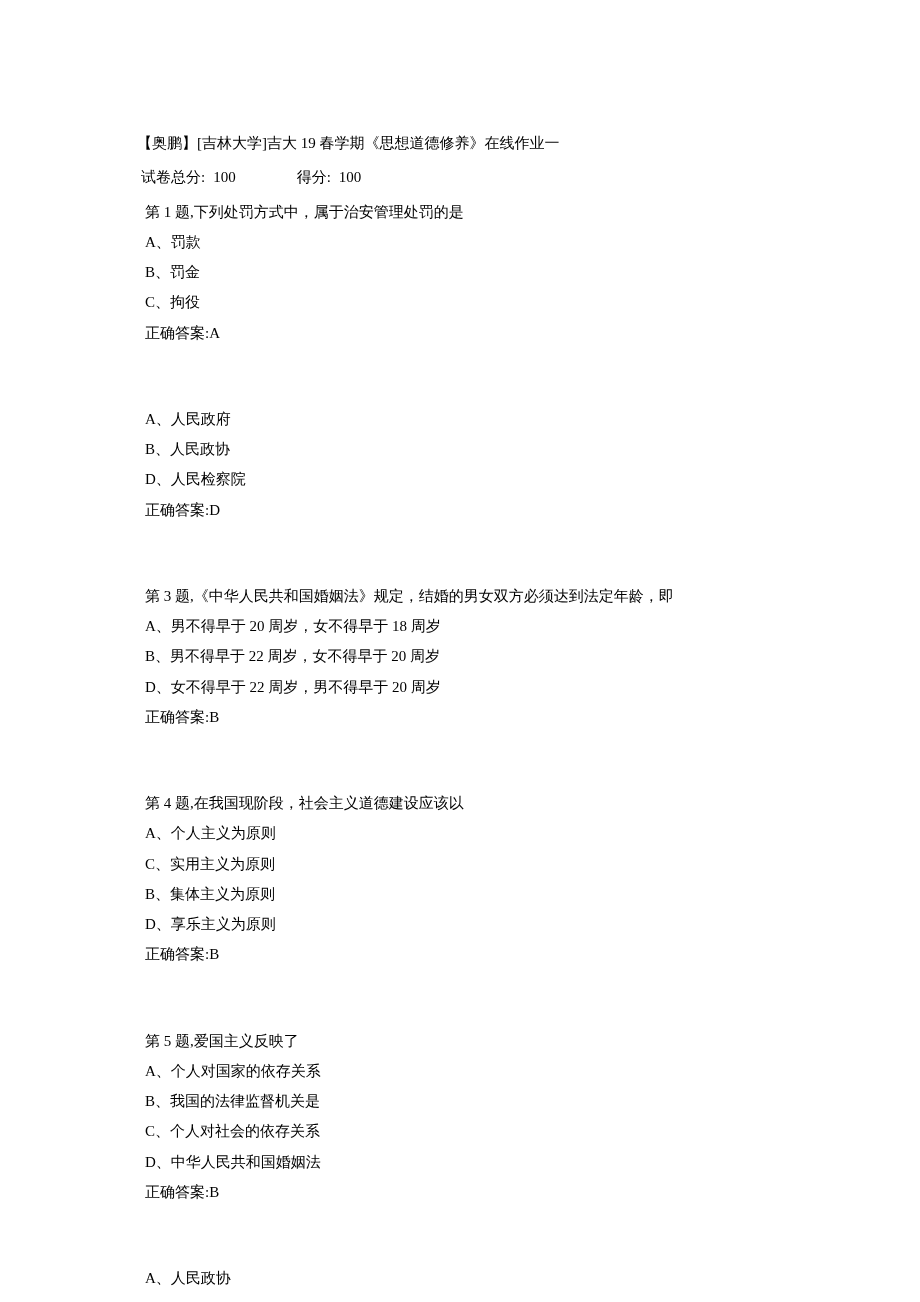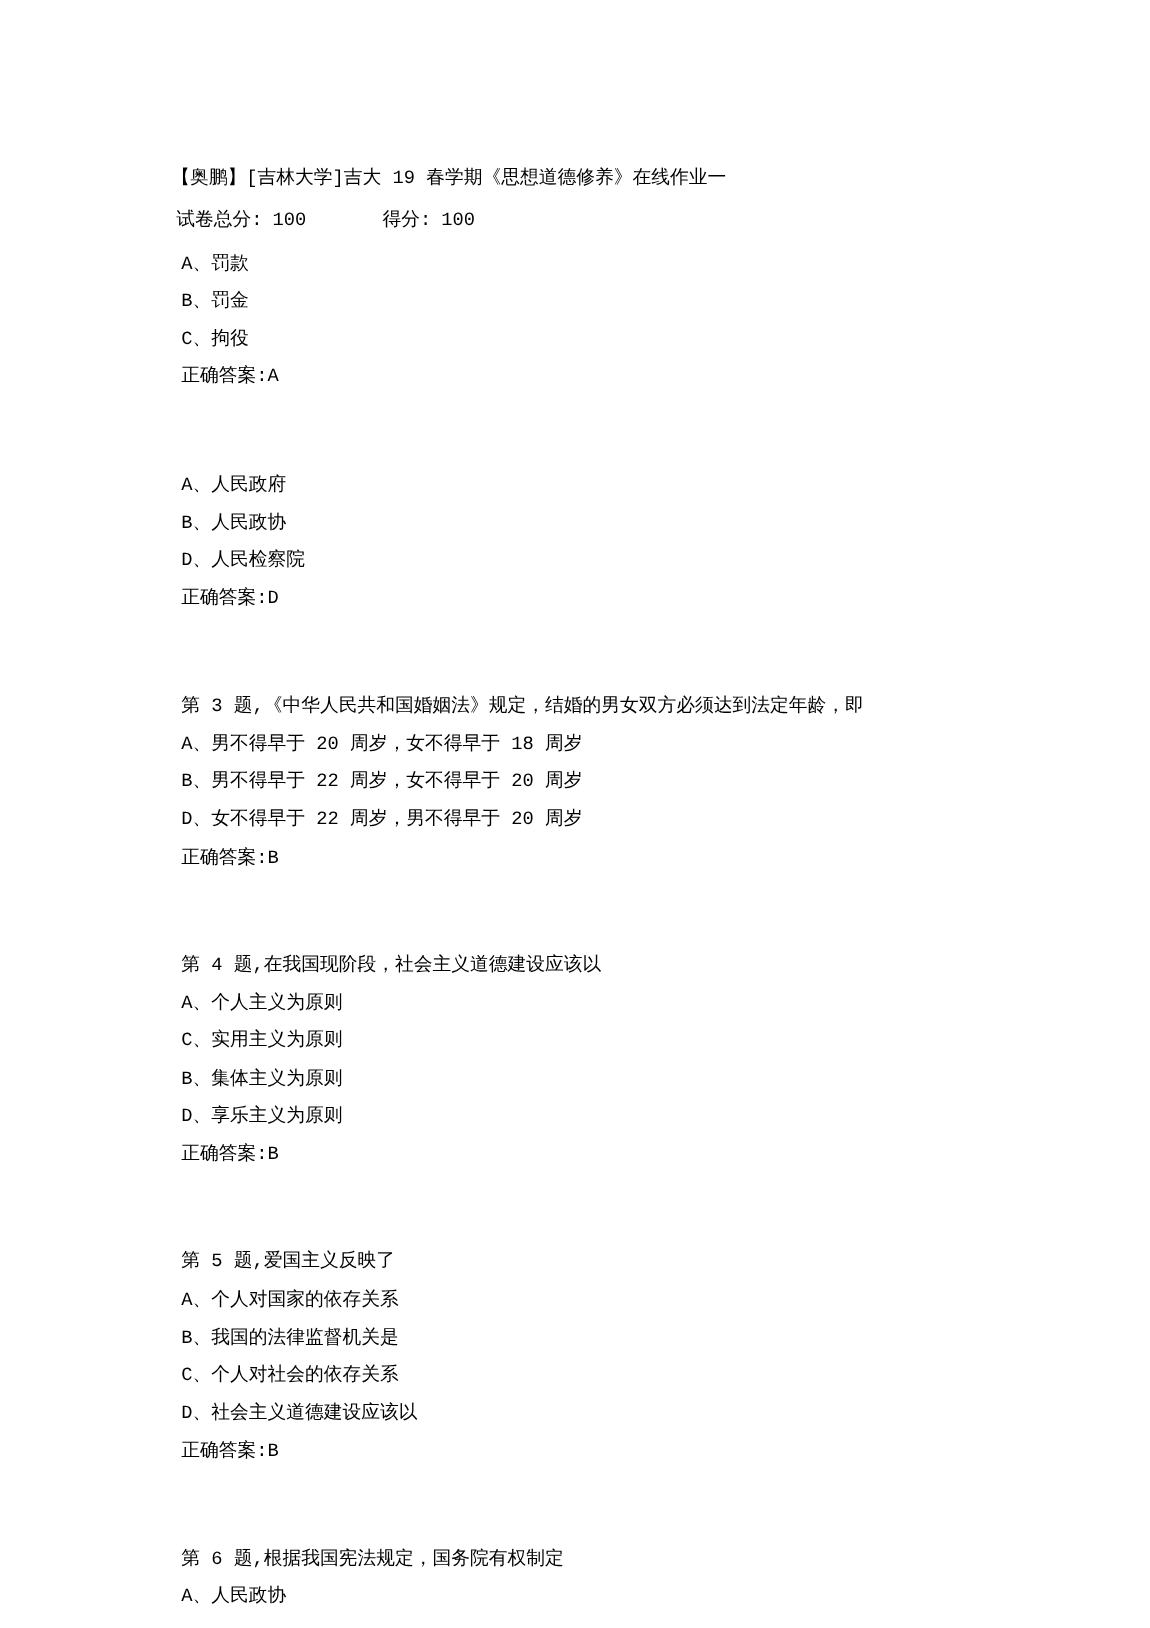--- a/index.html
+++ b/index.html
@@ -1,19 +1,18 @@
 <!DOCTYPE html>
 <html><head>
   <meta charset="utf-8">
   <style>
     * {
       margin: 4px;
       padding: 0;
       box-sizing: border-box;
-      font-family: Liberation Mono, monospace;
     }
     body {
       background: #ffffff;
       font-family: "SimSun", "宋体", serif;
       font-size: 15px;
       line-height: 1.75;
       color: #000000;
       padding: 118px 125px 60px 125px;
       width: 920px;
     }
@@ -39,20 +38,21 @@
 
 <div class="line">【奥鹏】[吉林大学]吉大 19 春学期《思想道德修养》在线作业一</div>
 <div class="line score-line">
   <span>试卷总分:</span><span>100</span>
   <span class="score-gap"></span>
   <span>得分:</span><span>100</span>
 </div>
 
 <div id="questions">
     <div class="question-block">
+      <div class="line">第 1 题,下列处罚方式中，属于治安管理处罚的是</div>
       <div class="line">A、罚款</div>
       <div class="line">B、罚金</div>
       <div class="line">C、拘役</div>
       <div class="line">正确答案:A</div>
     </div>
     <div class="spacer"></div>
     <div class="question-block">
       <div class="line">A、人民政府</div>
       <div class="line">B、人民政协</div>
       <div class="line">D、人民检察院</div>
@@ -74,21 +74,20 @@
       <div class="line">B、集体主义为原则</div>
       <div class="line">D、享乐主义为原则</div>
       <div class="line">正确答案:B</div>
     </div>
     <div class="spacer"></div>
     <div class="question-block">
       <div class="line">第 5 题,爱国主义反映了</div>
       <div class="line">A、个人对国家的依存关系</div>
       <div class="line">B、我国的法律监督机关是</div>
       <div class="line">C、个人对社会的依存关系</div>
-      <div class="line">D、社会主义道德建设应该以</div>
+      <div class="line">D、中华人民共和国婚姻法</div>
       <div class="line">正确答案:B</div>
     </div>
     <div class="spacer"></div>
     <div class="question-block">
-      <div class="line">第 6 题,根据我国宪法规定，国务院有权制定</div>
       <div class="line">A、人民政协</div>
     </div>
   </div>
 
 </body></html>

